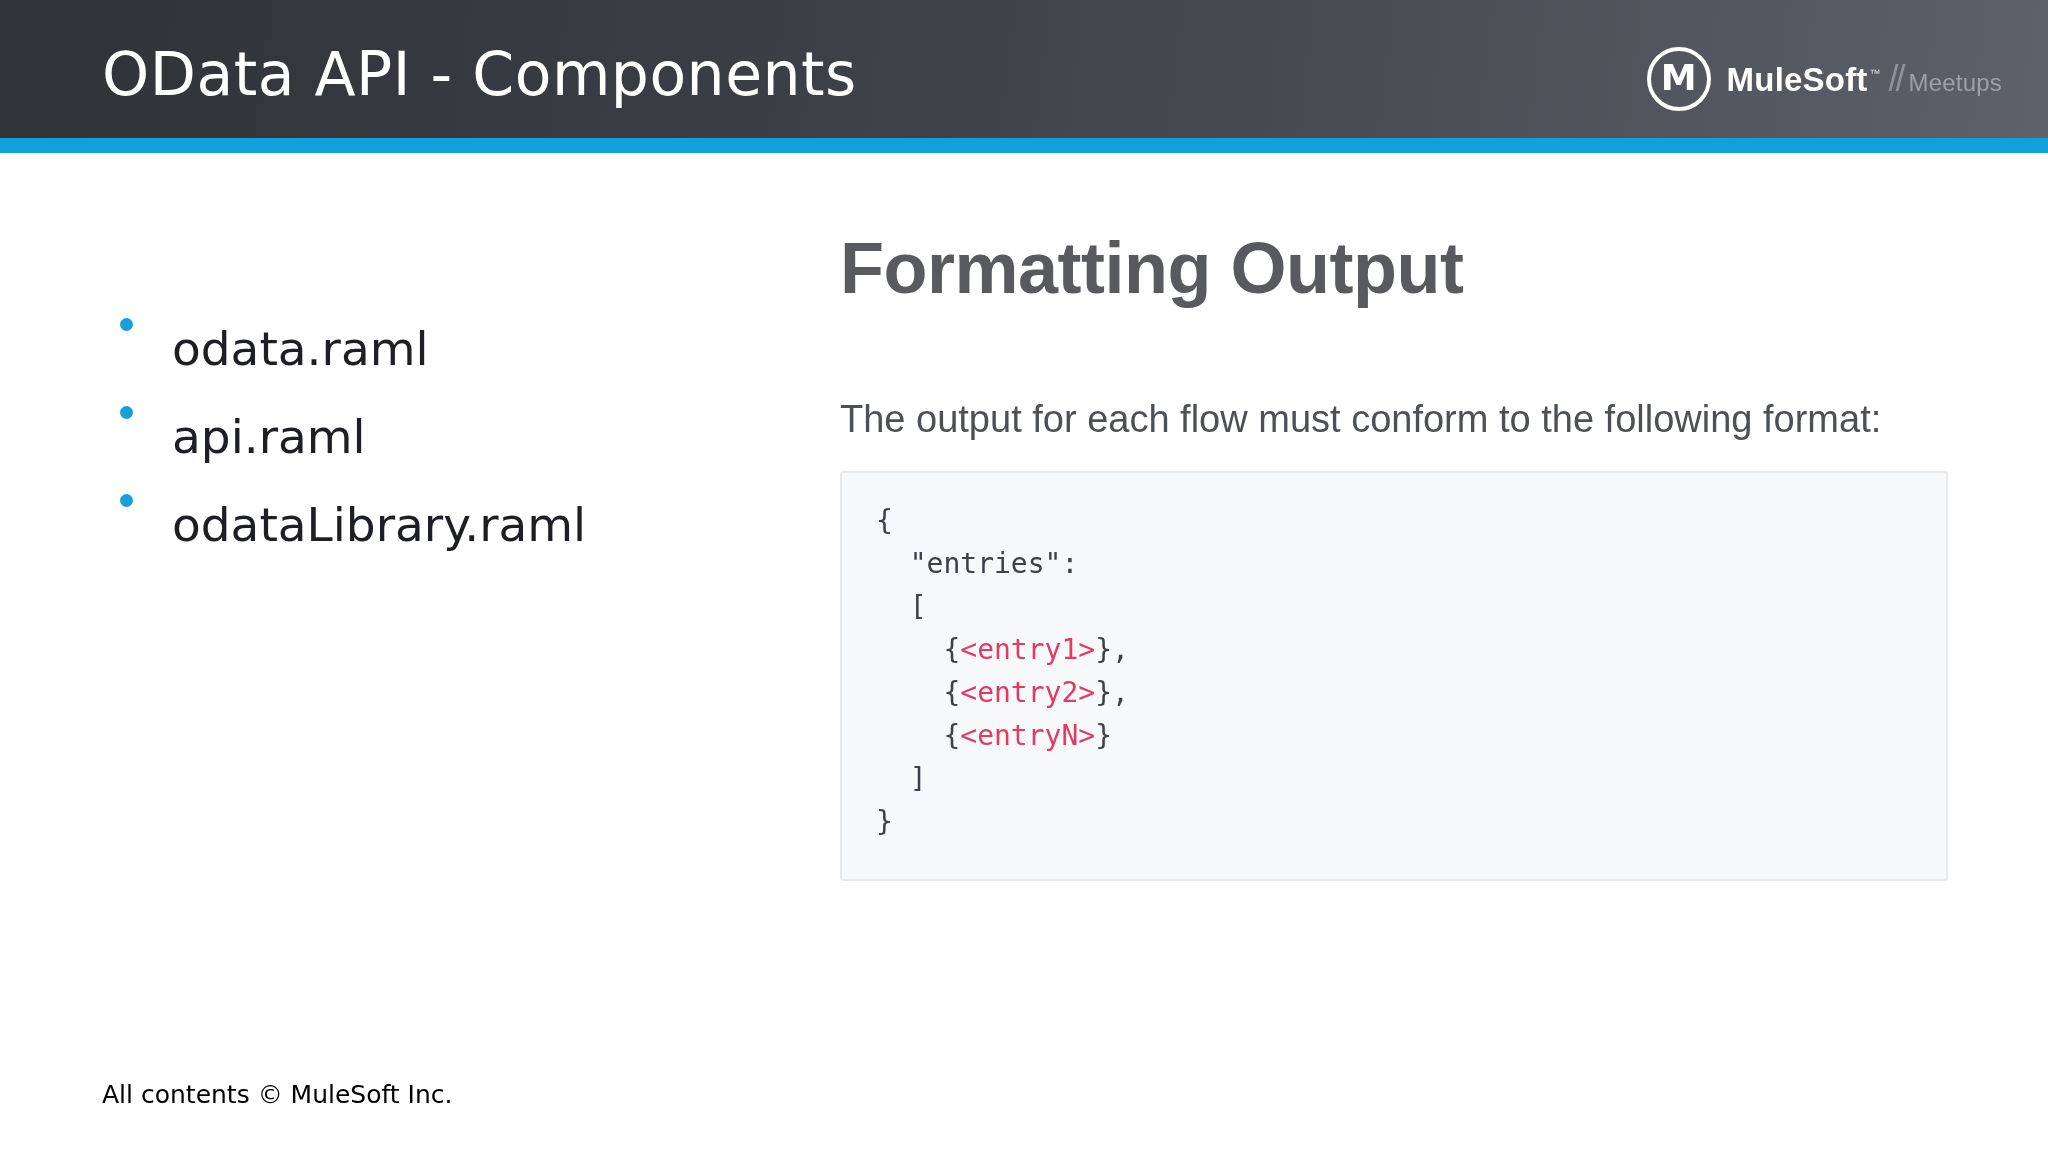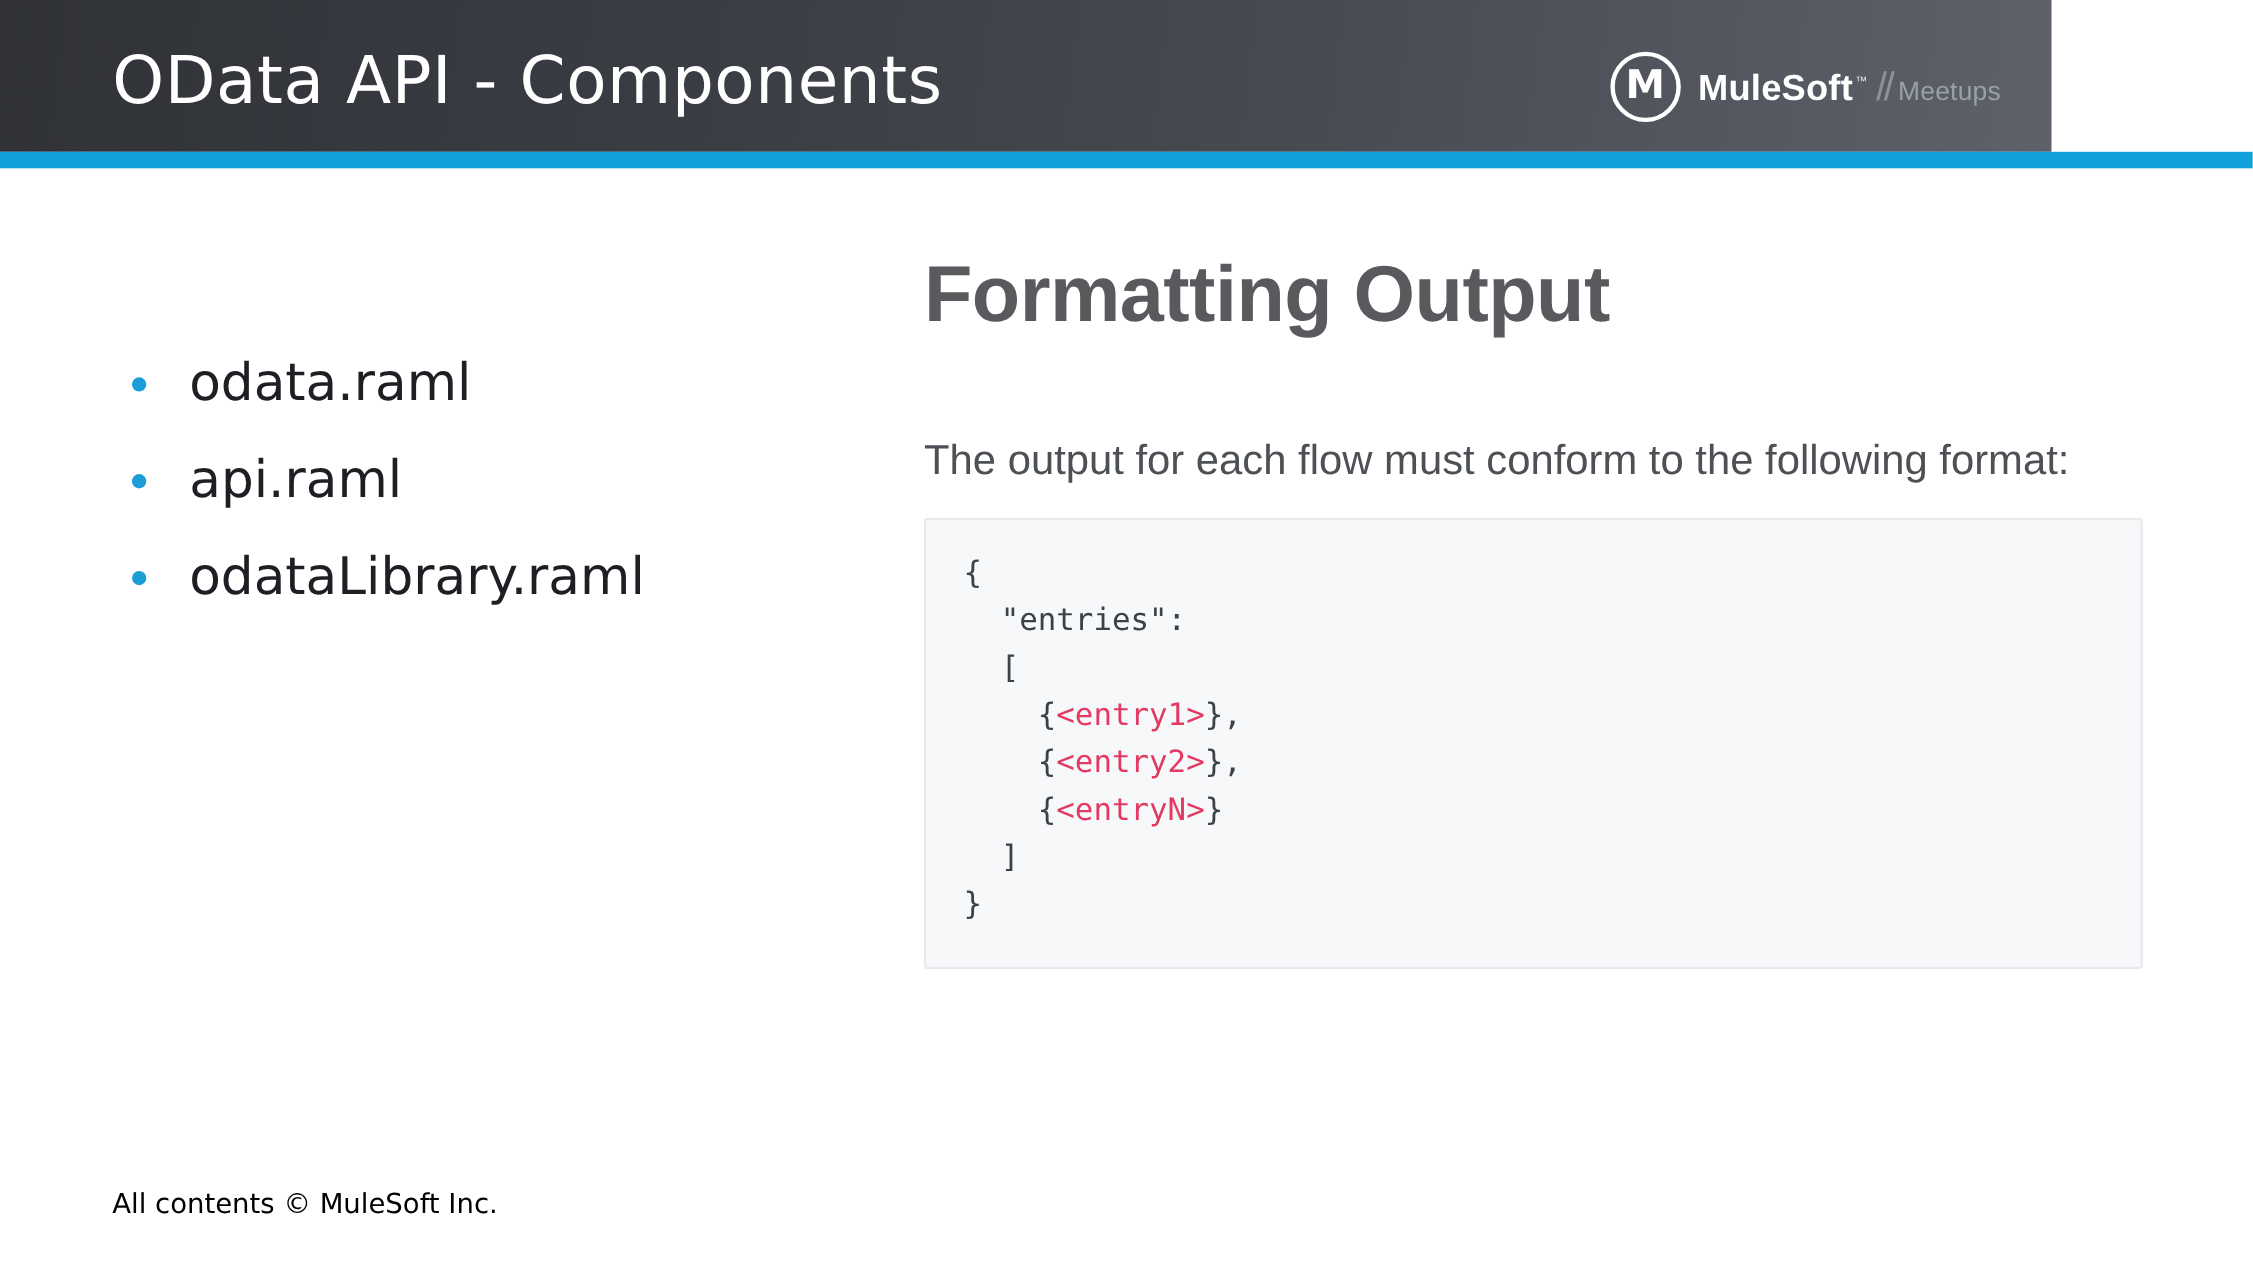--- a/index.html
+++ b/index.html
@@ -12,21 +12,21 @@
   body{
     width:2048px;height:1153px;
     font-family:"Liberation Sans",sans-serif;
     background:#ffffff;
   }
   .slide{
     position:relative;width:2048px;height:1153px;overflow:hidden;background:#ffffff;
   }
   
   .header{
-    position:absolute;top:0;left:0;width:1865px;height:138px;
+    position:absolute;top:0;left:0;width:2048px;height:138px;
     background:linear-gradient(97deg,#303237 0%,#3a3d44 35%,#484b52 65%,#5d616a 100%);
   }
   .header-title{
     position:absolute;left:102px;top:38px;
     font-family:"DejaVu Sans","Liberation Sans",sans-serif;
     font-size:60px;line-height:72px;color:#ffffff;letter-spacing:0.5px;white-space:nowrap;
   }
   .accent-bar{
     position:absolute;top:138px;left:0;width:2048px;height:15px;
     background:var(--accent-bar);
@@ -50,21 +50,21 @@
   }
   .brand-tm{font-size:11px;color:#e8eaec;margin-left:2px;position:relative;top:-14px;}
   .brand-sep{
     font-size:36px;font-weight:300;color:#8d929a;letter-spacing:-3px;margin:0 6px 0 8px;
   }
   .brand-program{
     font-size:24px;font-weight:400;color:#9aa0a8;letter-spacing:0.2px;
   }
   
   .bullet-list{position:absolute;left:120px;top:318px;}
-  .bullet-item{display:flex;align-items:center;height:62px;margin-bottom:26px;}
+  .bullet-item{display:flex;align-items:flex-start;height:62px;margin-bottom:26px;}
   .dot{
     width:13px;height:13px;border-radius:50%;background:var(--bullet);
     margin-right:39px;flex:0 0 auto;
   }
   .bullet-label{
     font-family:"DejaVu Sans","Liberation Sans",sans-serif;
     font-size:47px;color:#1d1f24;line-height:62px;white-space:nowrap;
   }
   
   .section-heading{

